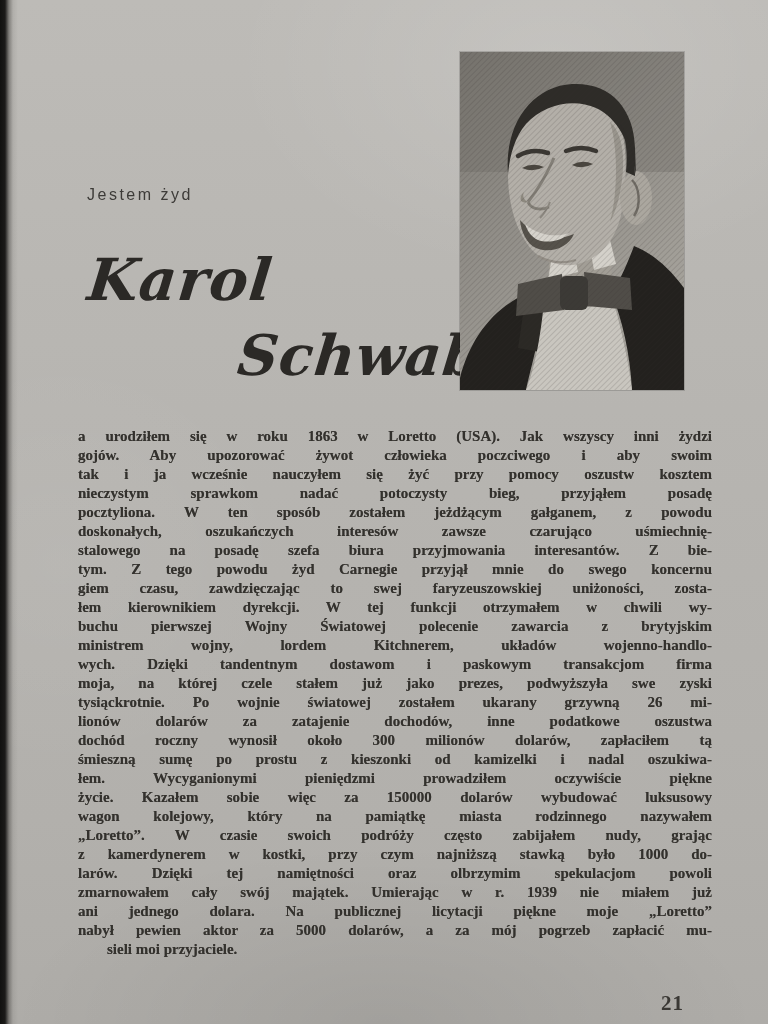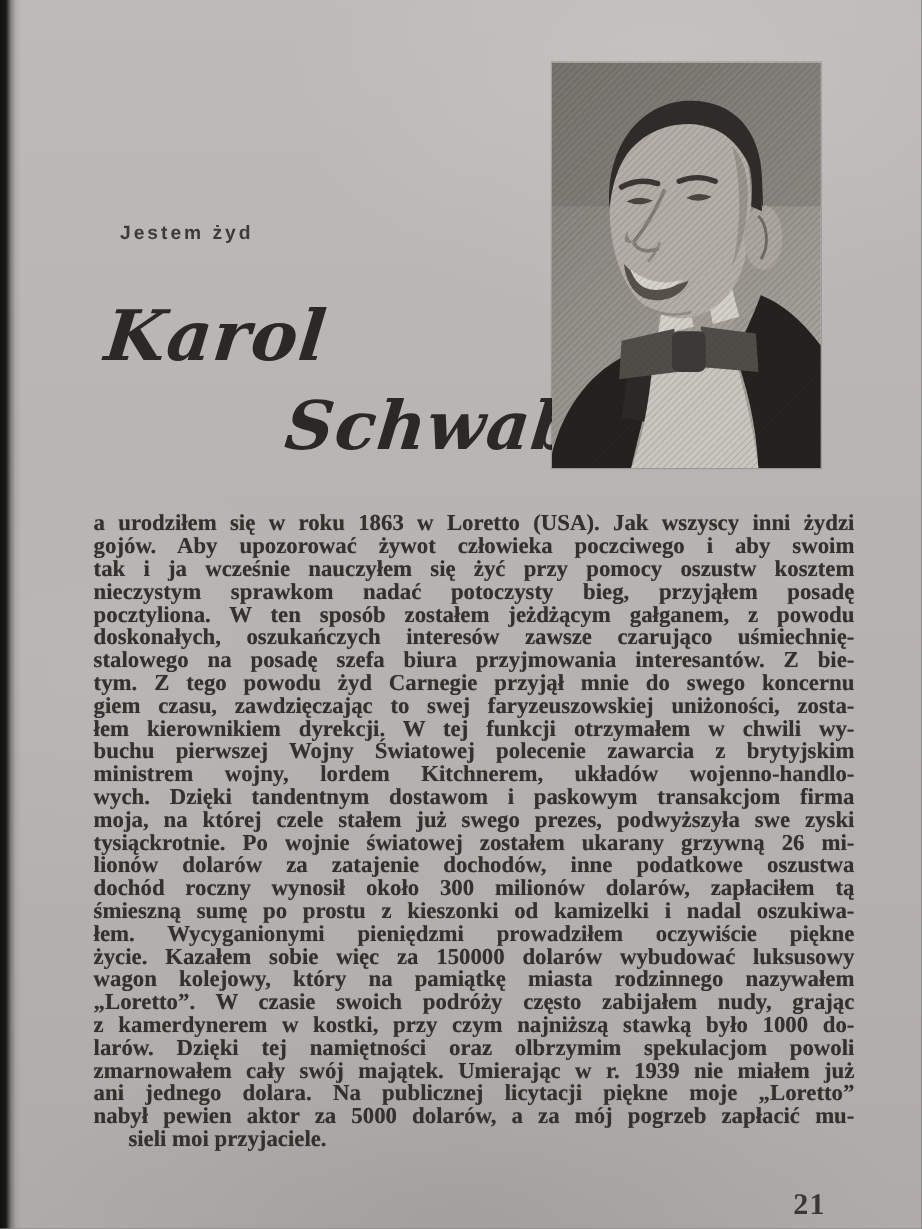--- a/index.html
+++ b/index.html
@@ -14,52 +14,52 @@
       linear-gradient(180deg, #bdbbb7 0%, #b7b5b1 40%, #b2b0ac 80%, #aeaca8 100%);
     font-family:"Liberation Serif", serif;
     color:#34322e;
   }
   
   .edge-shadow{
     position:absolute;left:0;top:0;bottom:0;width:18px;
     background:linear-gradient(90deg,#111110 0px,#1b1a19 5px,rgba(80,78,75,0.55) 9px,rgba(120,118,114,0.18) 13px,rgba(120,118,114,0) 18px);
   }
   .note{
-    position:absolute;left:100px;top:186px;
+    position:absolute;left:87px;top:186px;
     font-family:"Liberation Sans", sans-serif;
-    font-size:16px;letter-spacing:2.5px;color:#3d3b38;font-weight:700;
+    font-size:16px;letter-spacing:2.5px;color:#3d3b38;font-weight:400;
   }
   .script{
     position:absolute;
     font-family:"DejaVu Serif", serif;
     font-style:italic;font-weight:700;
     color:#2b2926;
     transform:skewX(-6deg);
     letter-spacing:1px;
   }
   .script.first{left:88px;top:246px;font-size:58px;}
   .script.last{left:238px;top:322px;font-size:56px;}
   .photo{
     position:absolute;left:460px;top:52px;width:224px;height:338px;
     box-shadow:0 0 0 1px rgba(0,0,0,0.15);
   }
   .photo svg{display:block;width:100%;height:100%;}
   .body-text{
     position:absolute;left:78px;top:427px;width:634px;
   }
   .body-line{
-    font-size:19px;line-height:19px;font-weight:700;
+    font-size:15px;line-height:19px;font-weight:700;
     text-align:justify;text-align-last:justify;
     color:#33312d;
     text-shadow:0 0 0.6px rgba(51,49,45,0.55);
   }
   .body-line:last-child{text-align-last:left;margin-left:29px;}
   .page-number{
     position:absolute;left:661px;top:991px;
-    font-size:25px;font-weight:700;color:#3a3834;letter-spacing:1px;
+    font-size:21px;font-weight:700;color:#3a3834;letter-spacing:1px;
   }
 </style>
 </head>
 <body>
 
 <div id="scan">
 
   <div class="edge-shadow"></div>
 
   <div class="note">Jestem żyd</div>
@@ -136,21 +136,21 @@
       <div class="body-line">nieczystym sprawkom nadać potoczysty bieg, przyjąłem posadę</div>
       <div class="body-line">pocztyliona. W ten sposób zostałem jeżdżącym gałganem, z powodu</div>
       <div class="body-line">doskonałych, oszukańczych interesów zawsze czarująco uśmiechnię-</div>
       <div class="body-line">stalowego na posadę szefa biura przyjmowania interesantów. Z bie-</div>
       <div class="body-line">tym. Z tego powodu żyd Carnegie przyjął mnie do swego koncernu</div>
       <div class="body-line">giem czasu, zawdzięczając to swej faryzeuszowskiej uniżoności, zosta-</div>
       <div class="body-line">łem kierownikiem dyrekcji. W tej funkcji otrzymałem w chwili wy-</div>
       <div class="body-line">buchu pierwszej Wojny Światowej polecenie zawarcia z brytyjskim</div>
       <div class="body-line">ministrem wojny, lordem Kitchnerem, układów wojenno-handlo-</div>
       <div class="body-line">wych. Dzięki tandentnym dostawom i paskowym transakcjom firma</div>
-      <div class="body-line">moja, na której czele stałem już swego prezes, podwyższyła swe zyski</div>
+      <div class="body-line">moja, na której czele stałem już jako prezes, podwyższyła swe zyski</div>
       <div class="body-line">tysiąckrotnie. Po wojnie światowej zostałem ukarany grzywną 26 mi-</div>
       <div class="body-line">lionów dolarów za zatajenie dochodów, inne podatkowe oszustwa</div>
       <div class="body-line">dochód roczny wynosił około 300 milionów dolarów, zapłaciłem tą</div>
       <div class="body-line">śmieszną sumę po prostu z kieszonki od kamizelki i nadal oszukiwa-</div>
       <div class="body-line">łem. Wycyganionymi pieniędzmi prowadziłem oczywiście piękne</div>
       <div class="body-line">życie. Kazałem sobie więc za 150000 dolarów wybudować luksusowy</div>
       <div class="body-line">wagon kolejowy, który na pamiątkę miasta rodzinnego nazywałem</div>
       <div class="body-line">„Loretto”. W czasie swoich podróży często zabijałem nudy, grając</div>
       <div class="body-line">z kamerdynerem w kostki, przy czym najniższą stawką było 1000 do-</div>
       <div class="body-line">larów. Dzięki tej namiętności oraz olbrzymim spekulacjom powoli</div>

